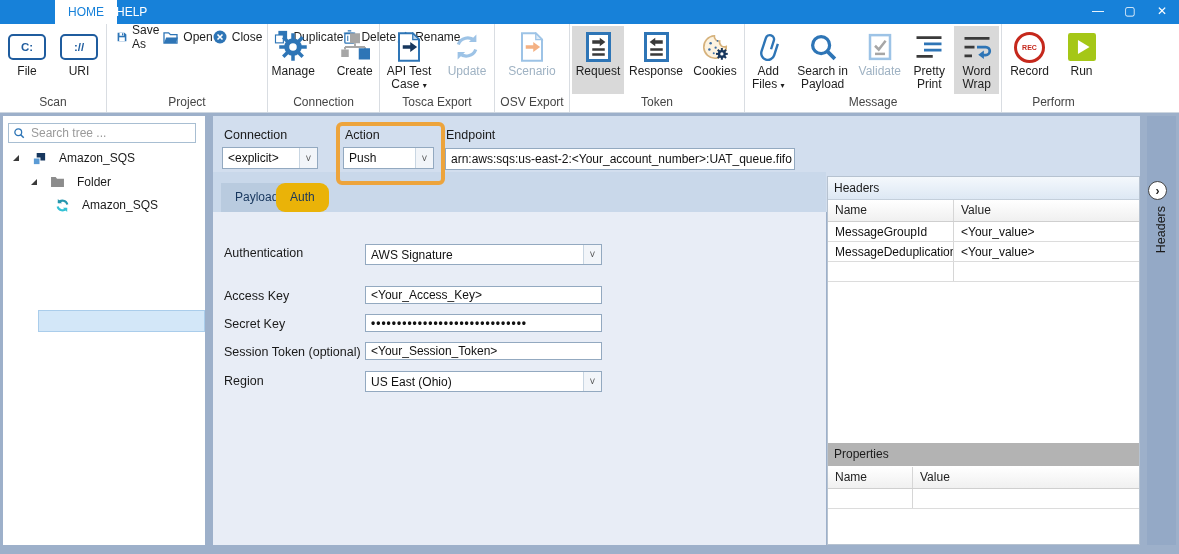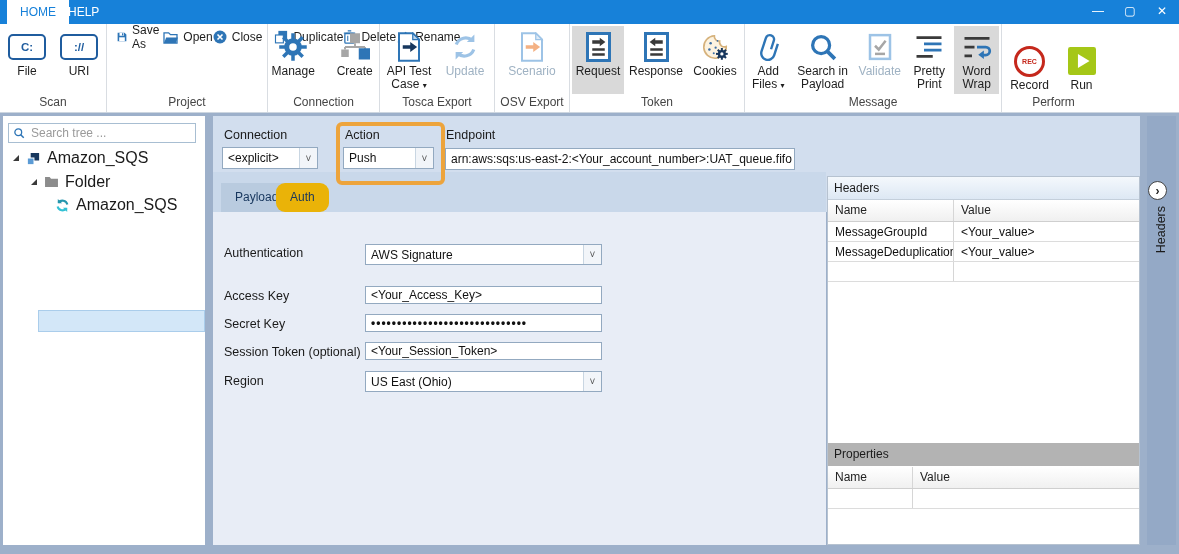--- a/index.html
+++ b/index.html
@@ -1,19 +1,19 @@
 <!DOCTYPE html>
 <html><head>
 <meta charset="utf-8">
 <style>
   html,body{margin:0;padding:0;}
   .win{position:relative;width:1179px;height:554px;background:#9db0ca;font-family:"Liberation Sans",sans-serif;overflow:hidden;}
   
   .titlebar{position:absolute;left:0;top:0;width:1179px;height:24px;background:#1781d9;}
-  .apptab{position:absolute;top:0;height:24px;line-height:24px;padding:0 13px;font-size:12px;color:#fff;cursor:default;}
+  .apptab{position:absolute;top:0;height:24px;line-height:24px;padding:0 13px;font-size:12px;color:#fff;cursor:default;margin-left:48px;}
   .apptab.active{background:#fff;color:#1781d9;}
   .wctrl{position:absolute;top:0;width:30px;height:24px;color:#fff;font-size:12px;text-align:center;line-height:22px;}
   
   .ribbon{position:absolute;left:0;top:24px;width:1179px;height:89px;background:#fff;display:flex;border-bottom:1px solid #cdd6e0;box-sizing:border-box;}
   .rgroup{display:flex;flex-direction:column;border-right:1px solid #d9dde2;box-sizing:border-box;}
   .gbtns{flex:1;display:flex;align-items:stretch;padding:2px 2px 0 2px;}
   .glabel{text-align:center;font-size:12px;color:#454545;padding:1px 0 3px;}
   .bigbtn{display:flex;flex-direction:column;align-items:center;padding-top:3px;}
   .bicon{height:36px;display:flex;align-items:center;justify-content:center;}
   .blabel{font-size:12px;line-height:13px;text-align:center;color:#1e1e1e;}
@@ -23,21 +23,21 @@
   .scan-ic{width:34px;height:22px;border:2.5px solid #1f5c9e;border-radius:5px;color:#1f5c9e;font-weight:bold;font-size:11.5px;display:flex;align-items:center;justify-content:center;}
   .smallcol{display:flex;flex-direction:row;justify-content:space-around;padding:2px 0;}
   .smallbtn{display:flex;gap:5px;align-items:center;font-size:12px;color:#1e1e1e;height:18px;}
   .rec-circle{width:25px;height:25px;border:3px solid #c5281c;border-radius:50%;display:flex;align-items:center;justify-content:center;}
   .rec-circle span{font-size:7px;font-weight:bold;color:#c5281c;letter-spacing:0;}
   
   .sidebar{position:absolute;left:3px;top:116px;width:202px;height:429px;background:#fff;}
   .searchbox{position:absolute;left:5px;top:7px;width:188px;height:20px;border:1px solid #a8bed2;background:#fff;display:flex;align-items:center;gap:4px;padding-left:4px;box-sizing:border-box;}
   .searchbox input{border:none;outline:none;flex:1;font-size:12px;font-family:"Liberation Sans",sans-serif;color:#333;background:transparent;}
   .searchbox input::placeholder{color:#9a9a9a;}
-  .trow{position:absolute;height:20px;display:flex;align-items:center;gap:6px;font-size:16px;color:#1a1a1a;}
+  .trow{position:absolute;height:20px;display:flex;align-items:center;gap:12px;font-size:12px;color:#1a1a1a;}
   .tsel{position:absolute;left:35px;top:194px;width:167px;height:22px;background:#d3e7f8;border:1px solid #aacdeb;box-sizing:border-box;}
   
   .band{position:absolute;left:213px;top:116px;width:927px;height:96px;background:#d2deee;}
   .formarea{position:absolute;left:213px;top:212px;width:613px;height:333px;background:#e8edf6;}
   .flabel{position:absolute;font-size:12.5px;color:#1a1a1a;white-space:nowrap;}
   .combo,.tbox{position:absolute;background:#fff;border:1px solid #93a9c0;box-sizing:border-box;display:flex;align-items:center;font-size:12px;color:#111;}
   .combo .val,.tbox .val{flex:1;padding:0 5px;white-space:nowrap;overflow:hidden;}
   .combo .dd{width:17px;align-self:stretch;border-left:1px solid #c9d6e2;background:#f2f5f9;display:flex;align-items:center;justify-content:center;color:#555;font-size:10px;}
   .dots{font-weight:bold;letter-spacing:1px;font-size:12px;}
   .annot{position:absolute;left:336px;top:122px;width:101px;height:55px;border:4px solid #eda43c;border-radius:6px;z-index:30;}
@@ -179,21 +179,21 @@
                 <rect x="15" y="13" width="9" height="9" fill="#2e75b6"></rect>
               </svg>
           </div>
           <div class="blabel">Create</div>
         </div>
       </div>
       <div class="glabel">Connection</div>
     </div>
 
     <div class="rgroup" style="width:115px;">
-      <div class="gbtns" style="justify-content:flex-start;gap:4px;">
+      <div class="gbtns" style="justify-content:space-between;gap:4px;">
         <div class="bigbtn" style="width:54px;">
           <div class="bicon">
             <svg width="26" height="30" viewBox="0 0 20 24">
                 <path d="M2 1h11l5 5v17H2z" fill="#fff" stroke="#2e75b6" stroke-width="1.6"></path>
                 <path d="M13 1l5 5h-5z" fill="#bdd7ee" stroke="#2e75b6"></path>
                 <path d="M5 10.6h6V8l5.5 4-5.5 4v-2.6H5z" fill="#17375e"></path>
               </svg>
           </div>
           <div class="blabel" style="width:52px;"><span>API Test Case</span> <span class="caret">▾</span></div>
         </div>
@@ -322,21 +322,21 @@
                 <path d="M17.5 12.8l-4.5 3.4 4.5 3.4z" fill="#2e75b6"></path>
               </svg>
           </div>
           <div class="blabel" style="width:42px;">Word Wrap</div>
         </div>
       </div>
       <div class="glabel">Message</div>
     </div>
 
     <div class="rgroup" style="width:103px;border-right:none;">
-      <div class="gbtns" style="justify-content:center;gap:8px;margin-top:14px;">
+      <div class="gbtns" style="justify-content:center;gap:8px;">
         <div class="bigbtn" style="width:48px;">
           <div class="bicon">
               <div class="rec-circle">
                 <span>REC</span>
               </div>
             </div>
           <div class="blabel">Record</div>
         </div>
         <div class="bigbtn" style="width:40px;">
           <div class="bicon">

